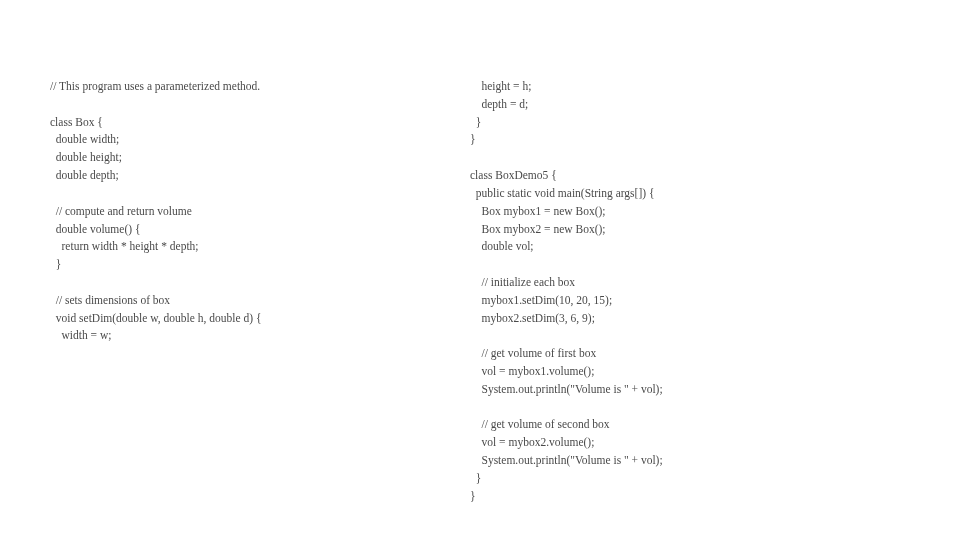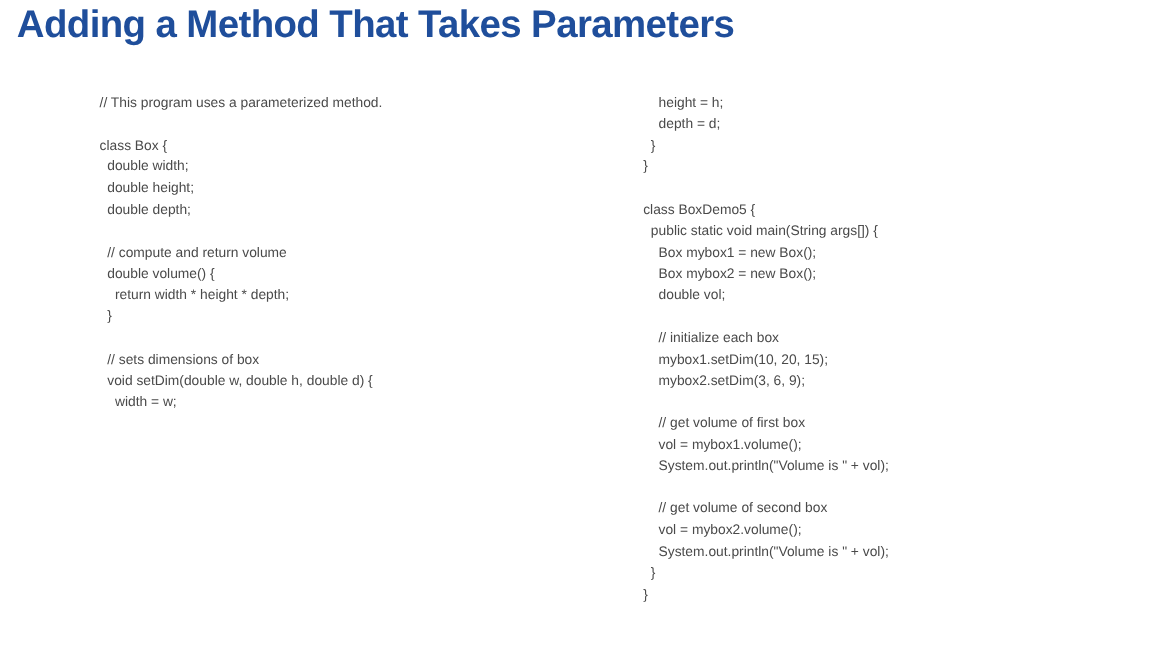--- a/index.html
+++ b/index.html
@@ -28,39 +28,37 @@
   }
   .code-area {
     position: absolute;
     top: 78px;
     left: 50px;
     right: 30px;
     bottom: 20px;
     display: flex;
   }
   .col {
-    font-family: Liberation Sans, sans-serif;
+    font-family: Liberation Serif, serif;
     font-size: 11.5px;
     line-height: 1.55;
     color: #4a4a4a;
     white-space: pre;
-    margin-left: 33px;
   }
   .col-left {
     width: 420px;
   }
   .col-right {
     flex: 1;
   }
 </style>
 </head>
 <body>
 
 <div class="slide">
-  <div class="title">Adding a Method That Takes Parameters</div>
   <div class="code-area">
     <div class="col col-left">// This program uses a parameterized method.
 
 class Box {
   double width;
   double height;
   double depth;
 
   // compute and return volume
   double volume() {

